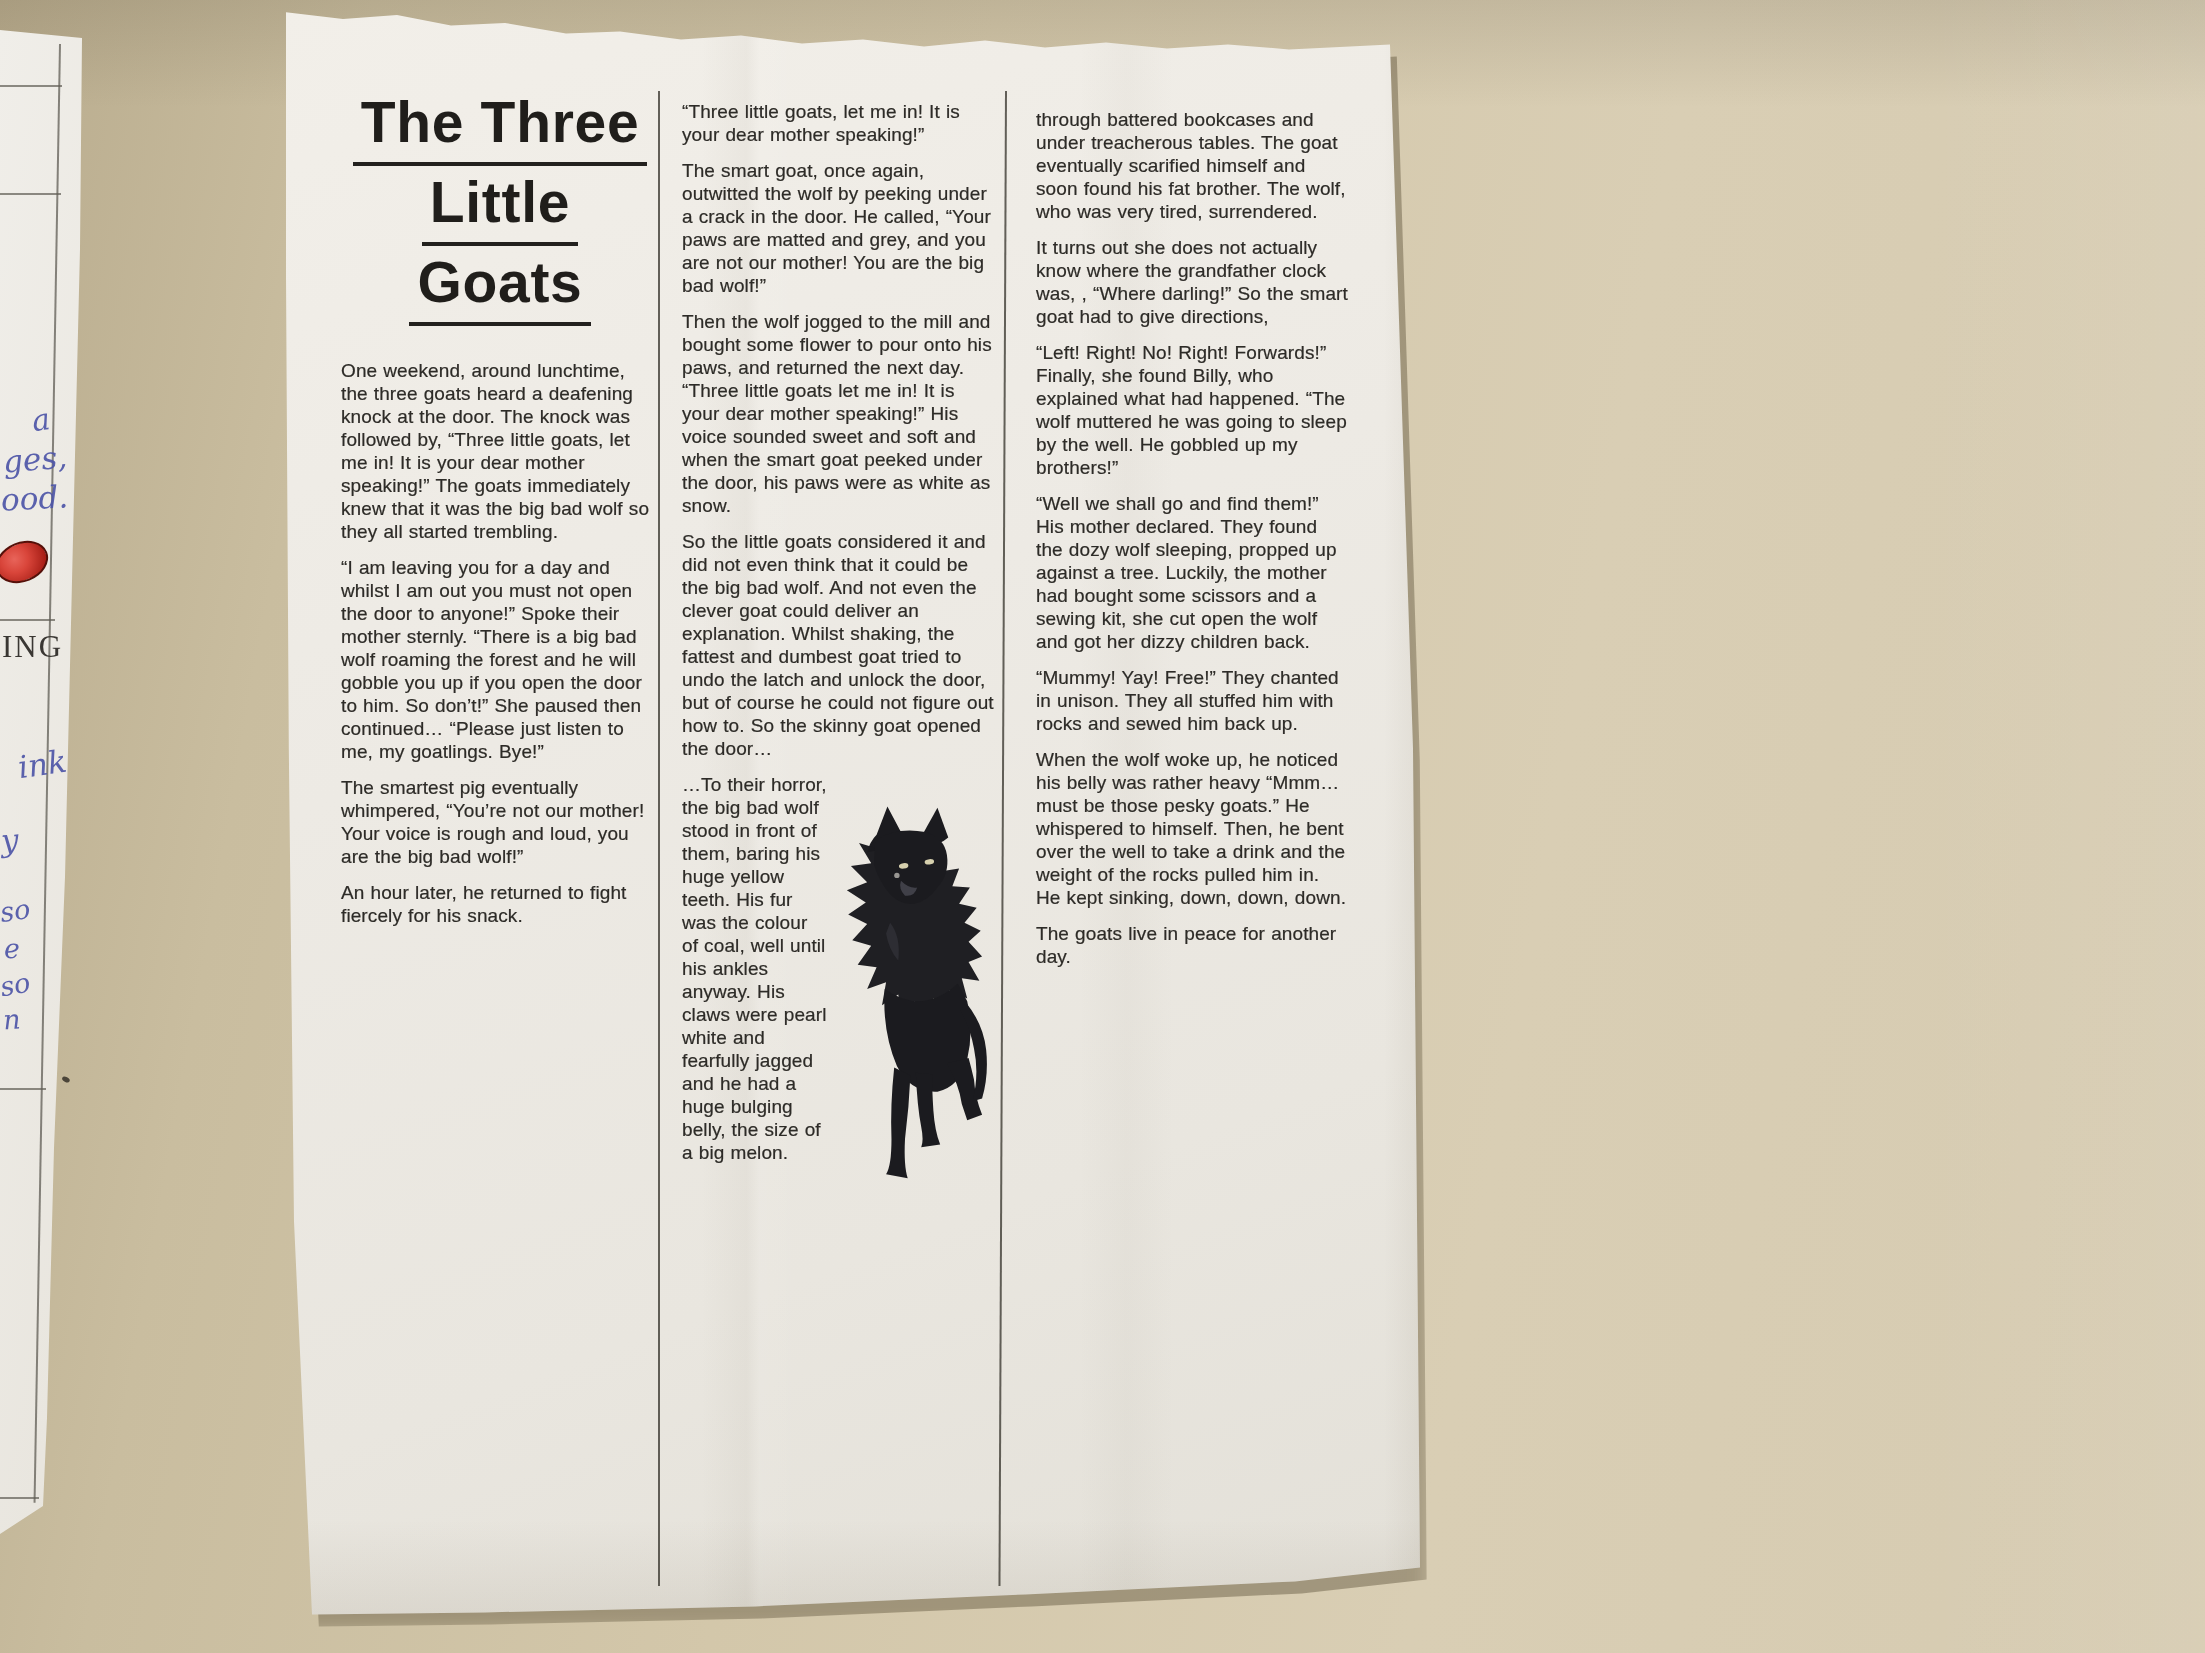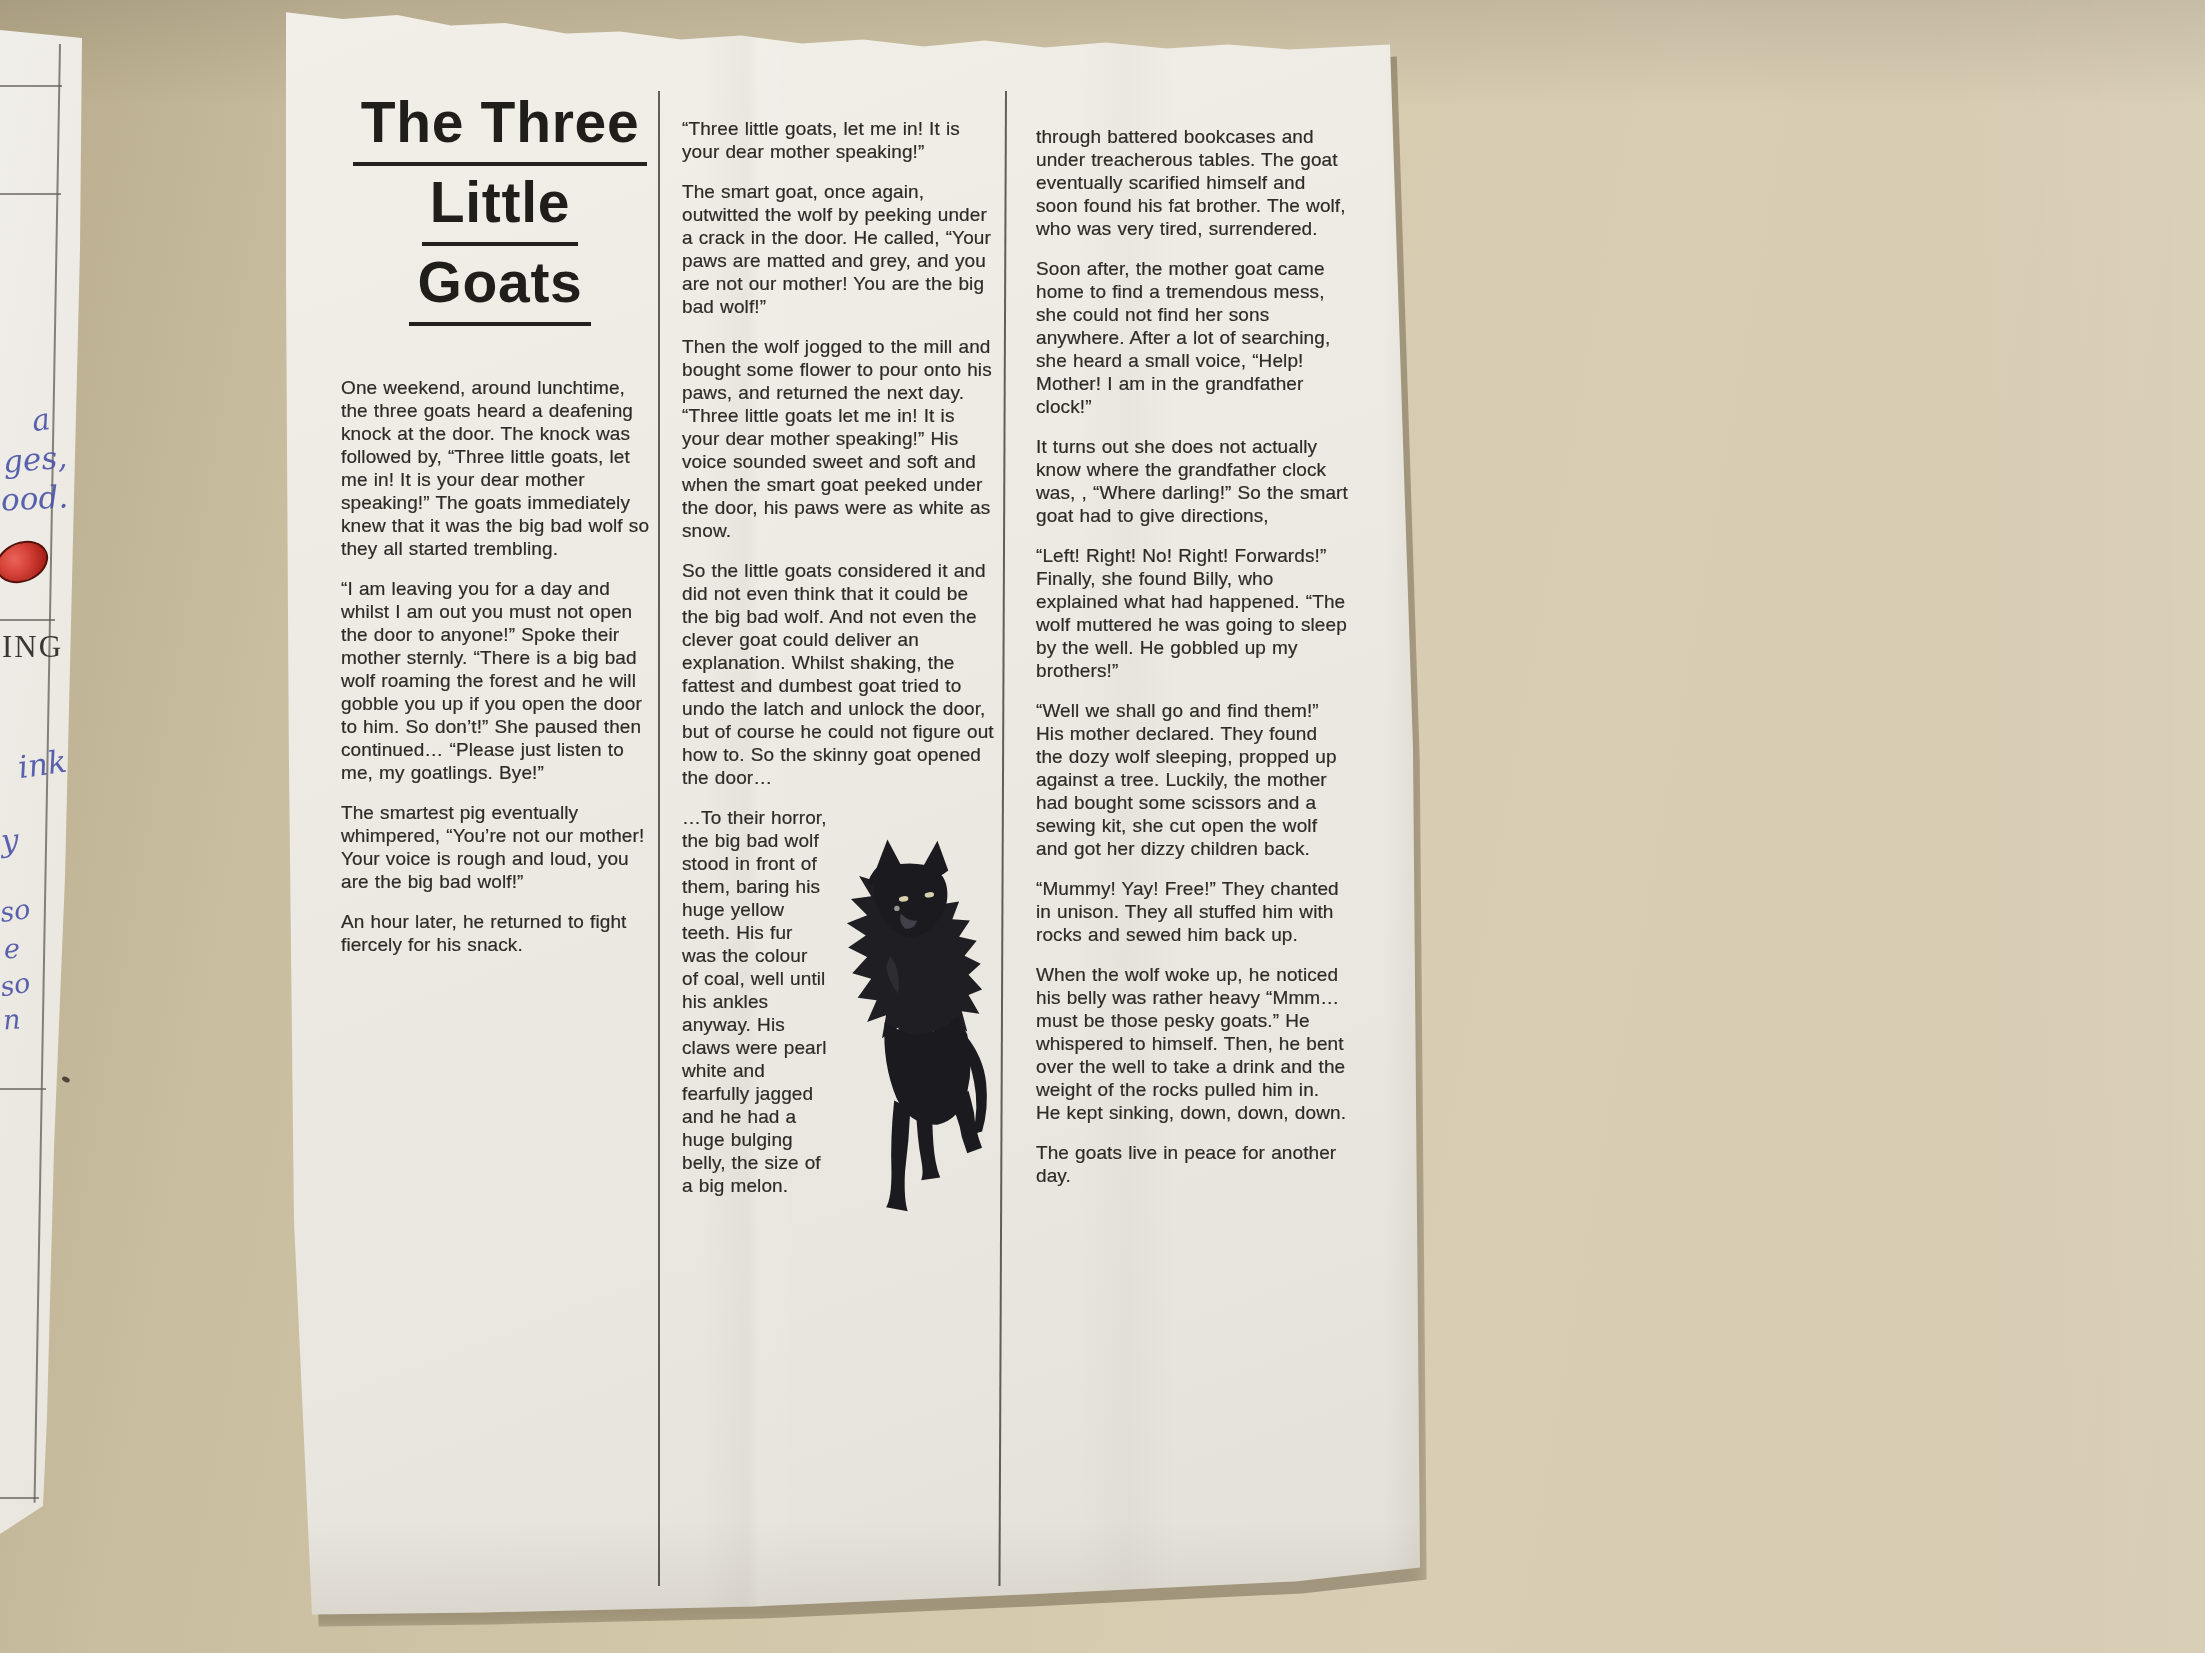--- a/index.html
+++ b/index.html
@@ -55,21 +55,21 @@
   .story-title{position:absolute;left:54px;top:81px;width:328px;text-align:center;
     color:#201e1b;font-weight:bold;font-size:57px;line-height:72px;letter-spacing:0.7px;}
   .title-line{display:inline-block;border-bottom:4.7px solid #23211e;padding:0 8px 4px;}
 
   .divider{position:absolute;top:86px;width:2px;height:1495px;background:rgba(58,55,48,.78);}
   .divider-1{left:376px;}
   .divider-2{left:723px;transform:rotate(.25deg);transform-origin:top center;}
 
   .col{position:absolute;color:#2d2b27;font-size:19px;line-height:23px;
     word-spacing:0.7px;letter-spacing:0.1px;-webkit-text-stroke:0.2px;}
-  .col p{margin:17px 0 13px 0;}
+  .col p{margin:0 0 13px 0;}
   .col-1{left:59px;top:354px;width:316px;}
   .col-2{left:400px;top:95px;width:315px;}
   .col-3{left:754px;top:103px;width:312px;}
 
   .wolf-float{float:right;width:161px;height:380px;margin:28px 0 5.4px 8px;}
 </style>
 </head>
 <body>
 
 <div>
@@ -164,21 +164,20 @@
           <ellipse cx="138" cy="90" rx="7" ry="4" fill="#d6d0ae" transform="rotate(-6 138 90)"></ellipse>
         </svg>
       </div>
       <p>…To their horror, the big bad wolf stood in front of them, baring his huge yellow teeth. His fur was the colour of coal, well until his ankles anyway. His claws were pearl white and fearfully jagged and he had a huge bulging belly, the size of a big melon.</p>
     </div>
 
   </div>
 
   <div class="col col-3">
     <p>through battered bookcases and under treacherous tables. The goat eventually scarified himself and soon found his fat brother. The wolf, who was very tired, surrendered.</p>
-    <p>Soon after, the mother goat came home to find a tremendous mess, she could not find her sons anywhere. After a lot of searching, she heard a small voice, “Help! Mother! I am in the grandfather clock!”</p>
     <p>It turns out she does not actually know where the grandfather clock was, , “Where darling!” So the smart goat had to give directions,</p>
     <p>“Left! Right! No! Right! Forwards!” Finally, she found Billy, who explained what had happened. “The wolf muttered he was going to sleep by the well. He gobbled up my brothers!”</p>
     <p>“Well we shall go and find them!” His mother declared. They found the dozy wolf sleeping, propped up against a tree. Luckily, the mother had bought some scissors and a sewing kit, she cut open the wolf and got her dizzy children back.</p>
     <p>“Mummy! Yay! Free!” They chanted in unison. They all stuffed him with rocks and sewed him back up.</p>
     <p>When the wolf woke up, he noticed his belly was rather heavy “Mmm…must be those pesky goats.” He whispered to himself. Then, he bent over the well to take a drink and the weight of the rocks pulled him in. He kept sinking, down, down, down.</p>
     <p>The goats live in peace for another day.</p>
   </div>
 </div>
 
 

